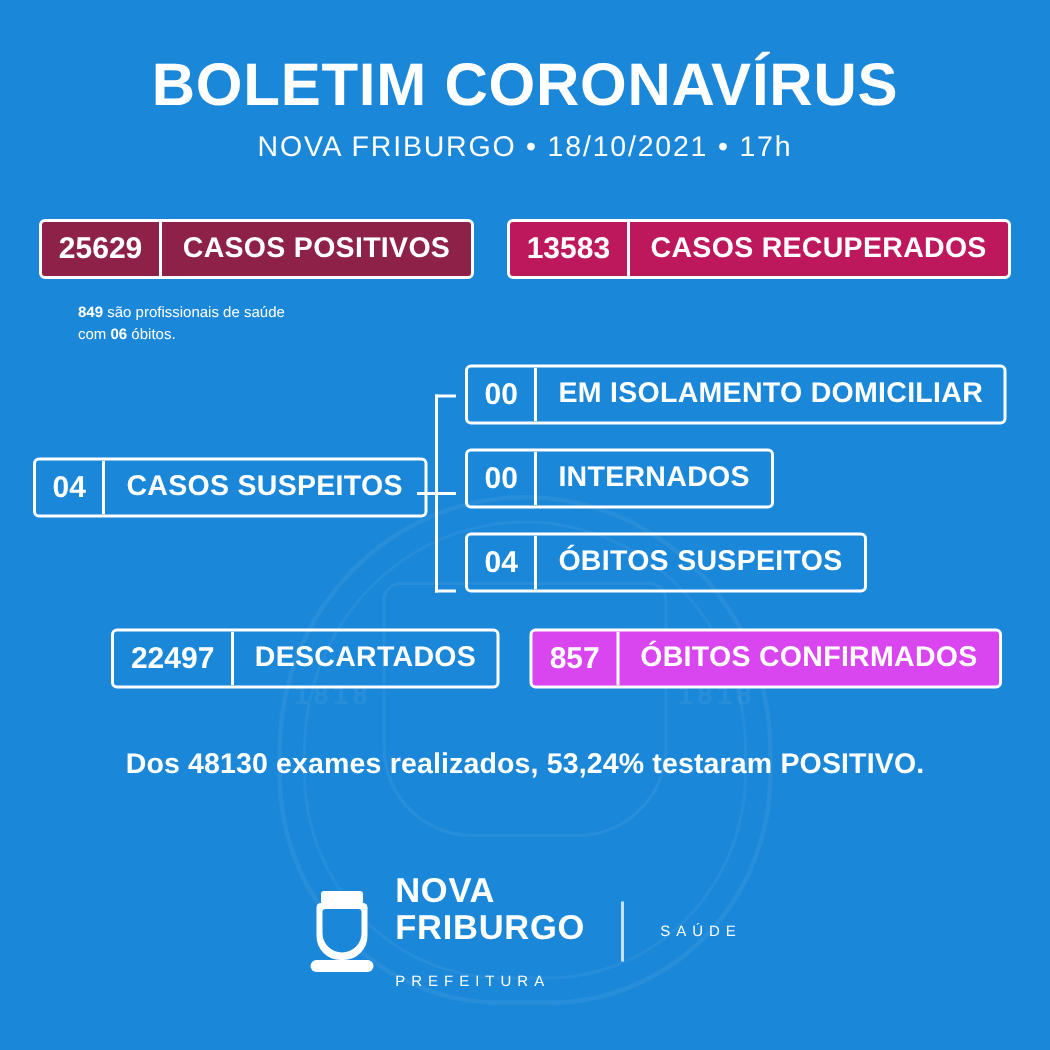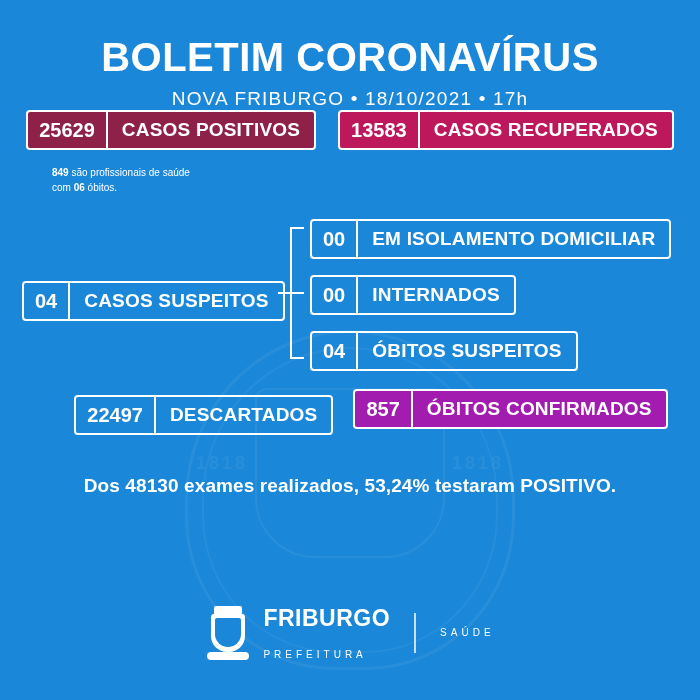--- a/index.html
+++ b/index.html
@@ -104,25 +104,26 @@
     align-items: center;
     justify-content: center;
     padding: 0 14px;
     font-size: 19px;
     font-weight: bold;
     letter-spacing: 0.2px;
     white-space: nowrap;
   }
   .box-positivos { background: #8e2148; border-color: #ffffff; }
   .box-recuperados { background: #be185d; }
-  .box-plain { background: transparent; margin-top: 12px; }
-  .box-obitos { background: #a21caf; }
+  .box-plain { background: transparent; }
+  .box-obitos { background: #d946ef; }
 
   
   #row-top {
+    margin-top: 36px;
     gap: 22px;
     align-items: flex-end;
   }
   #note {
     position: relative;
     z-index: 2;
     margin: 16px 0 0 52px;
     color: #ffffff;
     font-size: 10px;
     line-height: 1.45;
@@ -342,20 +343,21 @@
 
   <div id="summary">Dos 48130 exames realizados, 53,24% testaram POSITIVO.</div>
 
   <div id="footer">
     <div id="crest">
       <div class="crown"></div>
       <div class="shield"></div>
       <div class="ribbon"></div>
     </div>
     <div id="brand">
+      <div class="l1">NOVA</div>
       <div class="l2">FRIBURGO</div>
       <div class="l3">PREFEITURA</div>
     </div>
     <div id="divider"></div>
     <div id="dept">SAÚDE</div>
   </div>
 
 </div>
 
 </body></html>

